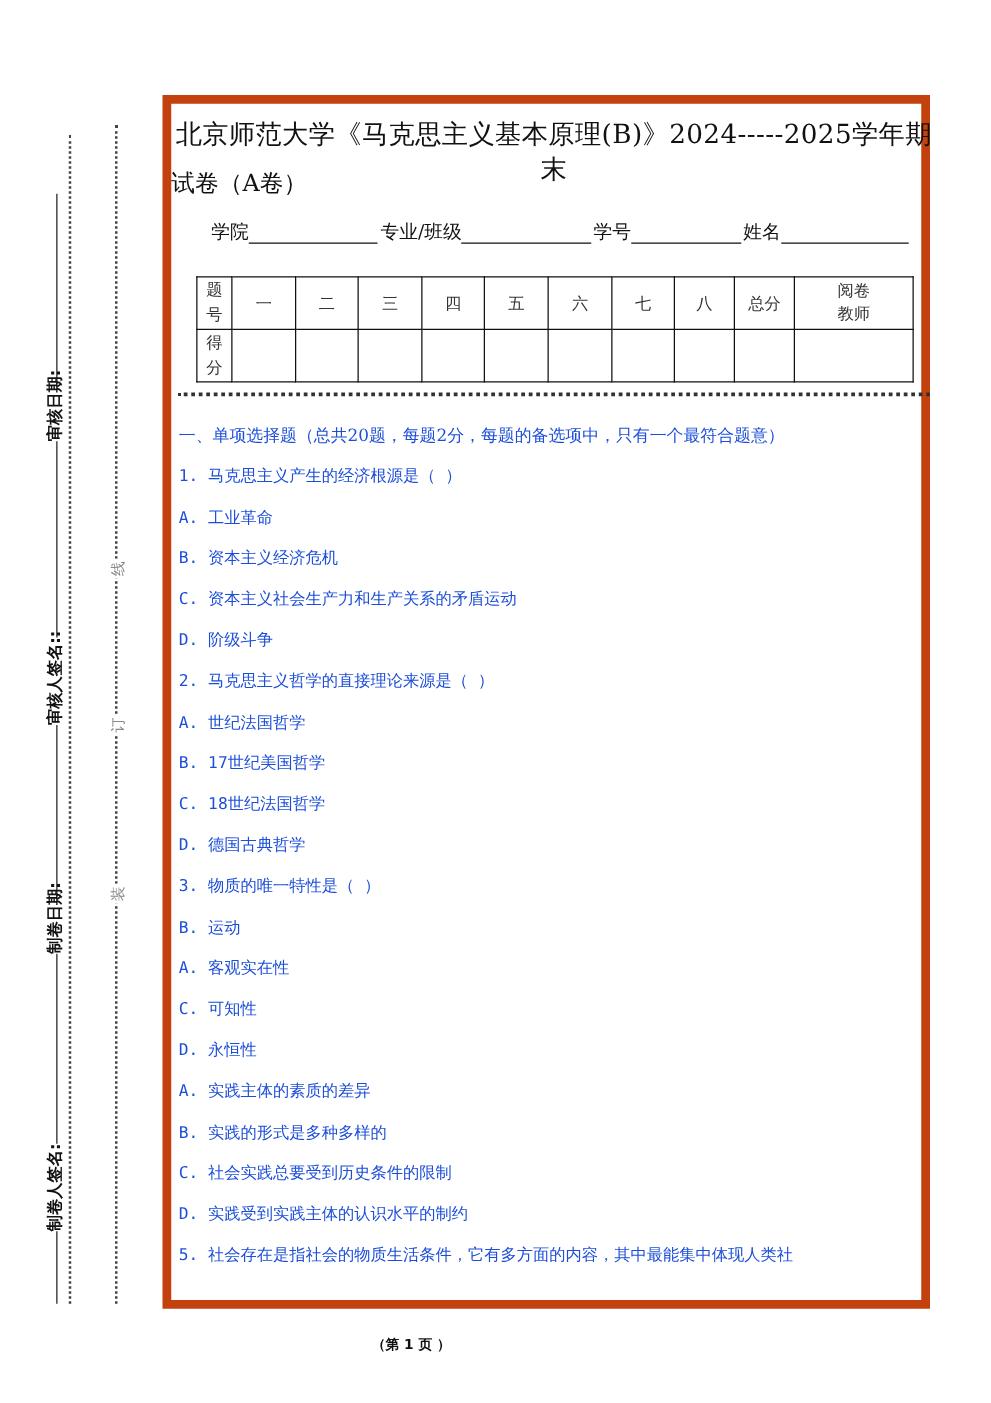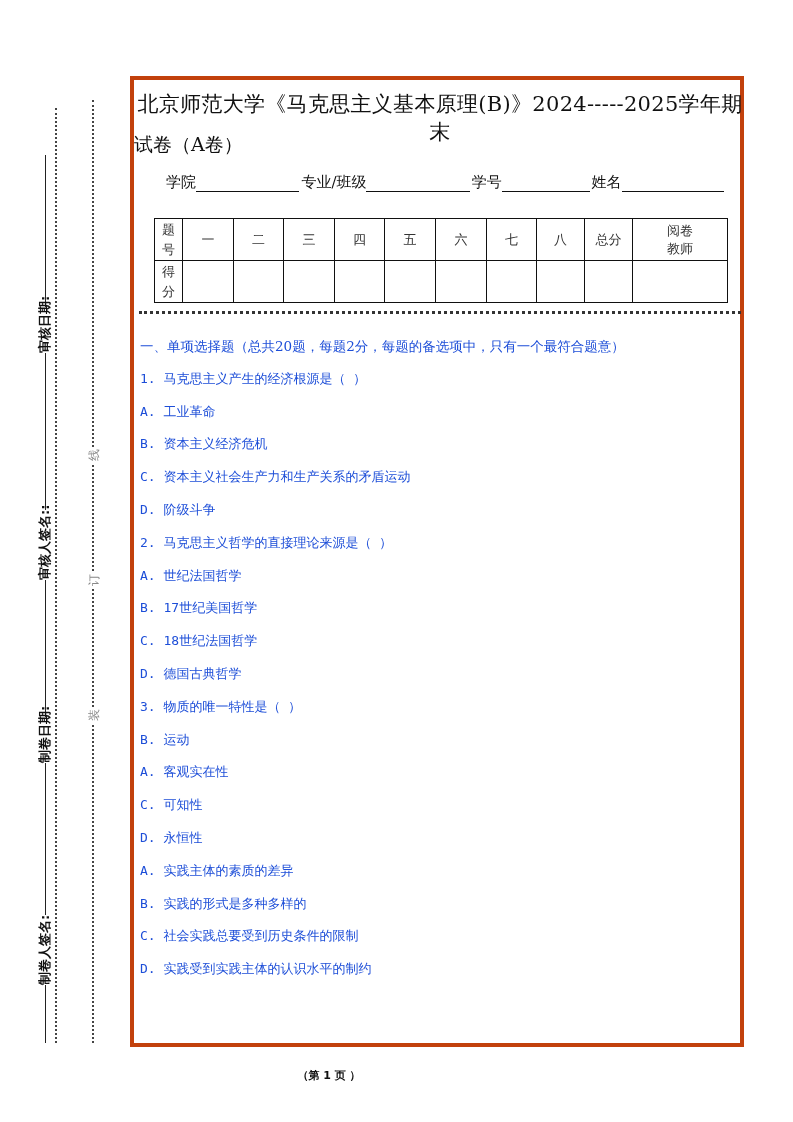--- a/index.html
+++ b/index.html
@@ -6,21 +6,21 @@
   body { width: 793px; height: 1122px; position: relative; overflow: hidden; font-family: "DejaVu Serif", "Liberation Serif", serif; color: #111; }
 
   
   .vline-solid { position: absolute; left: 45px; width: 0; border-left: 1px solid #222; }
   .vdots { position: absolute; width: 0; border-left: 2px dotted #444; }
   .vlabel { position: absolute; left: 22px; width: 46px; transform: rotate(-90deg); transform-origin: center; font-family: "DejaVu Sans", "Liberation Sans", sans-serif; font-weight: bold; font-size: 13px; text-align: center; white-space: nowrap; background: #fff; height: 16px; line-height: 16px; color: #111; }
   .vlabel.wide { width: 70px; left: 10px; }
   .cutmark { position: absolute; left: 86px; width: 16px; height: 16px; line-height: 16px; font-size: 12px; color: #888; text-align: center; background: #fff; transform: rotate(-90deg); }
 
   
-  .frame { position: absolute; left: 130px; top: 76px; width: 614px; height: 971px; border: 4px solid #c2410c; box-sizing: border-box; }
+  .frame { position: absolute; left: 130px; top: 76px; width: 614px; height: 971px; border: 7px solid #c2410c; box-sizing: border-box; }
 
   .title { position: absolute; left: 0; top: 10px; width: 612px; text-align: center; font-size: 21px; line-height: 28px; letter-spacing: 0.3px; }
   .title2 { position: absolute; left: 0; top: 50px; width: 612px; font-size: 19px; line-height: 28px; }
 
   .infoline { position: absolute; left: 32px; top: 96px; width: 560px; font-size: 15px; height: 16px; display: flex; align-items: flex-end; }
   .infoline .lbl { white-space: nowrap; }
   .infoline .blank { display: inline-block; border-bottom: 1px solid #111; height: 12px; margin-right: 2px; }
 
   table.score { position: absolute; left: 20px; top: 138px; border-collapse: collapse; font-size: 13px; }
   table.score td { border: 1px solid #111; text-align: center; vertical-align: middle; padding: 0; color: #333; font-family: "DejaVu Sans", "Liberation Sans", sans-serif; }
@@ -123,16 +123,17 @@
     <div class="line">B. 运动</div>
     <div class="line">A. 客观实在性</div>
     <div class="line">C. 可知性</div>
     <div class="line">D. 永恒性</div>
 
     <div class="line">A. 实践主体的素质的差异</div>
     <div class="line">B. 实践的形式是多种多样的</div>
     <div class="line">C. 社会实践总要受到历史条件的限制</div>
     <div class="line">D. 实践受到实践主体的认识水平的制约</div>
 
+    <div class="line">5. 社会存在是指社会的物质生活条件，它有多方面的内容，其中最能集中体现人类社</div>
   </div>
 </div>
 
 <div class="footer">（第 1 页 ）</div>
 
 </body></html>

